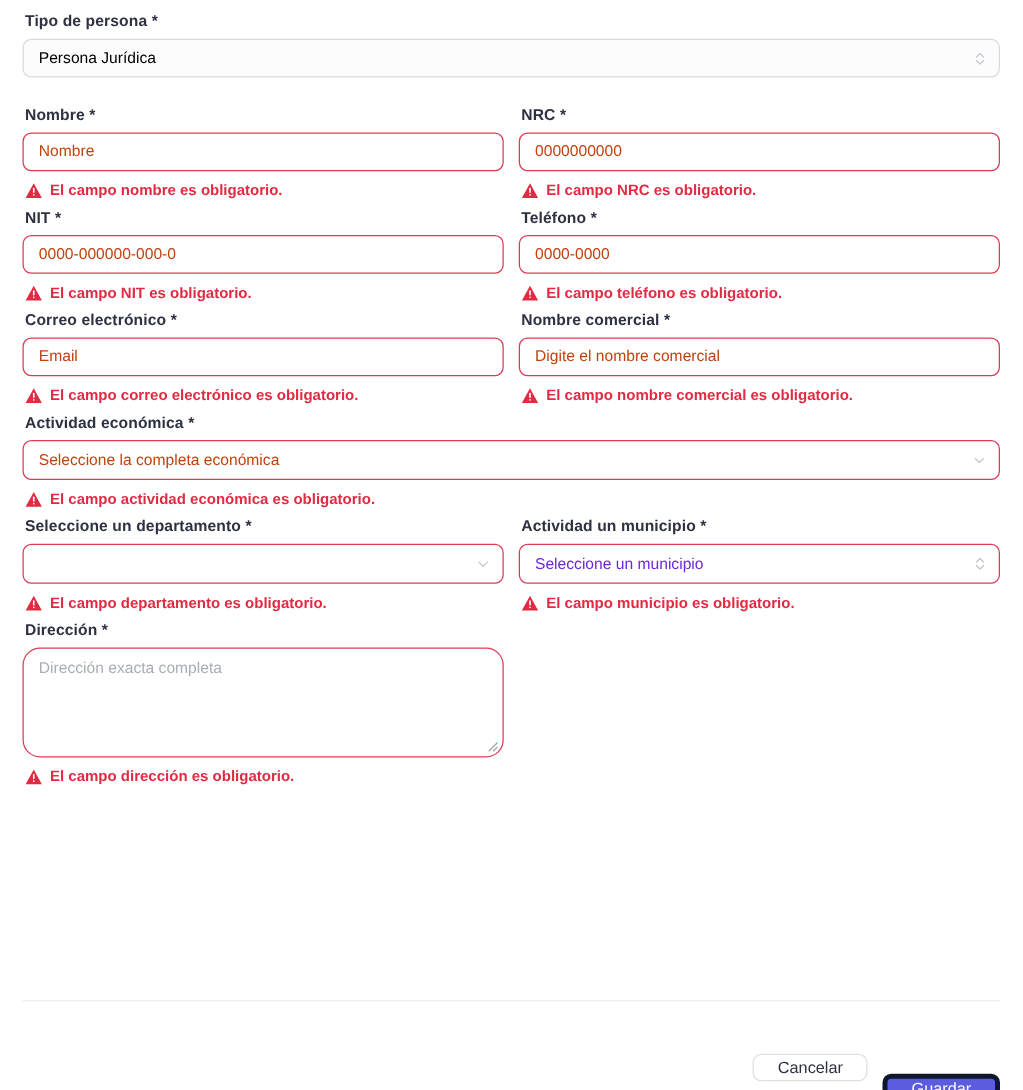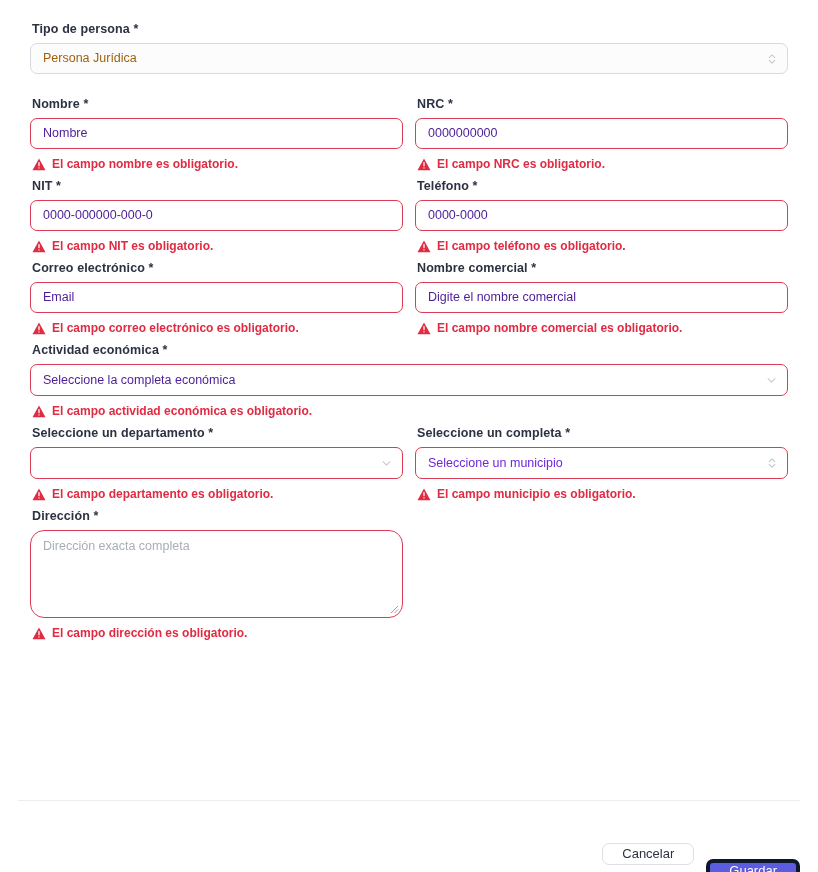--- a/index.html
+++ b/index.html
@@ -13,21 +13,21 @@
     height: 872px;
     font-family: "Liberation Sans", sans-serif;
     color: #2d3142;
     overflow: hidden;
   }
 
   .form-root {
     width: 818px;
     height: 872px;
     position: relative;
-    padding: 12px;
+    padding: 0;
   }
 
   .form-body {
     padding: 10px 18px 0 18px;
   }
 
   
   .row {
     display: flex;
     gap: 12px;
@@ -73,36 +73,36 @@
     background: #ffffff;
     border: 1px solid #dc3b55;
     border-radius: 7px;
     height: 31px;
     padding: 0 12px;
     color: #3c4257;
     line-height: 31px;
   }
   .input .ph,
   .select-box .ph {
-    color: #4c1d95;
+    color: #c2410c;
     font-size: 12.5px;
   }
   .select-box .val {
     color: #6d28d9;
     font-size: 12.5px;
   }
 
   
   .select-neutral {
     border: 1px solid #d9dae0;
     background: #fcfcfd;
     height: 31px;
     border-radius: 7px;
   }
-  .select-neutral .val { color: #a16207; }
+  .select-neutral .val { color: #000000; }
 
   
   .tall {
     height: 32px;
     line-height: 32px;
   }
 
   
   .icon-right {
     position: absolute;
@@ -382,21 +382,21 @@
           <svg class="err-icon" viewBox="0 0 14 13" xmlns="http://www.w3.org/2000/svg">
             <path d="M7 0.6 L13.5 12.3 H0.5 Z" fill="#e02b43"></path>
             <rect x="6.35" y="4.1" width="1.3" height="4.2" rx="0.6" fill="#ffffff"></rect>
             <rect x="6.35" y="9.2" width="1.3" height="1.4" rx="0.6" fill="#ffffff"></rect>
           </svg>
           <span class="err-text">El campo departamento es obligatorio.</span>
         </div>
       </div>
 
       <div class="col">
-        <span class="label">Seleccione un completa *</span>
+        <span class="label">Actividad un municipio *</span>
         <div class="control">
           <div class="select-box tall">
             <span class="val">Seleccione un municipio</span>
           </div>
           <span class="icon-right">
             <svg class="stepper" viewBox="0 0 10 16" fill="none" xmlns="http://www.w3.org/2000/svg">
               <path d="M2 6.5 L5 3.5 L8 6.5" stroke="#c3c6cf" stroke-width="1.2" stroke-linecap="round" stroke-linejoin="round"></path>
               <path d="M2 9.5 L5 12.5 L8 9.5" stroke="#c3c6cf" stroke-width="1.2" stroke-linecap="round" stroke-linejoin="round"></path>
             </svg>
           </span>

